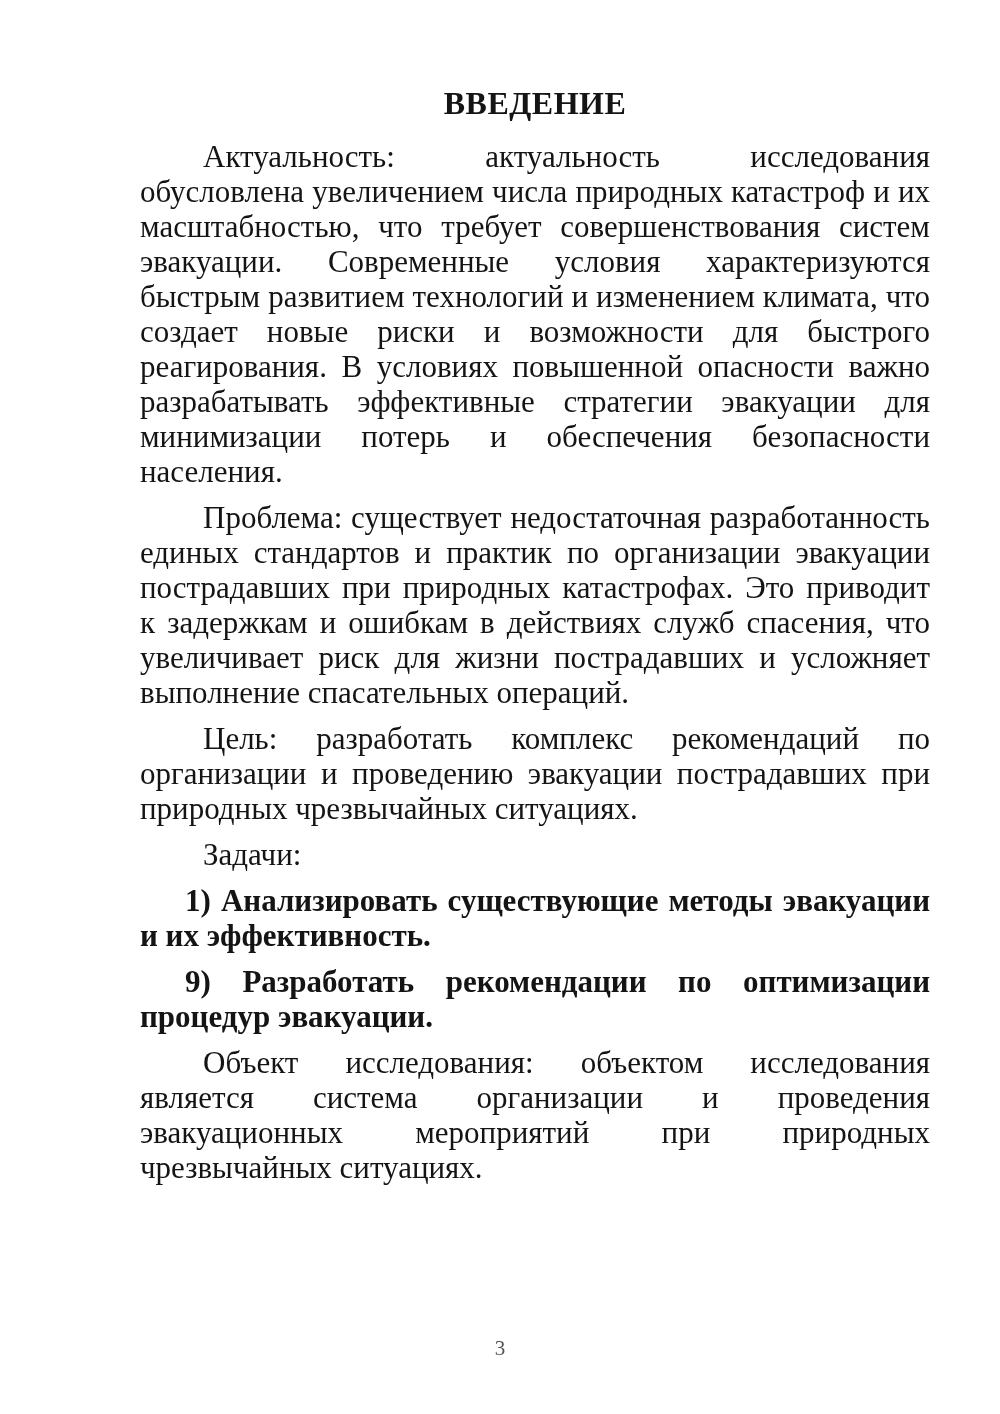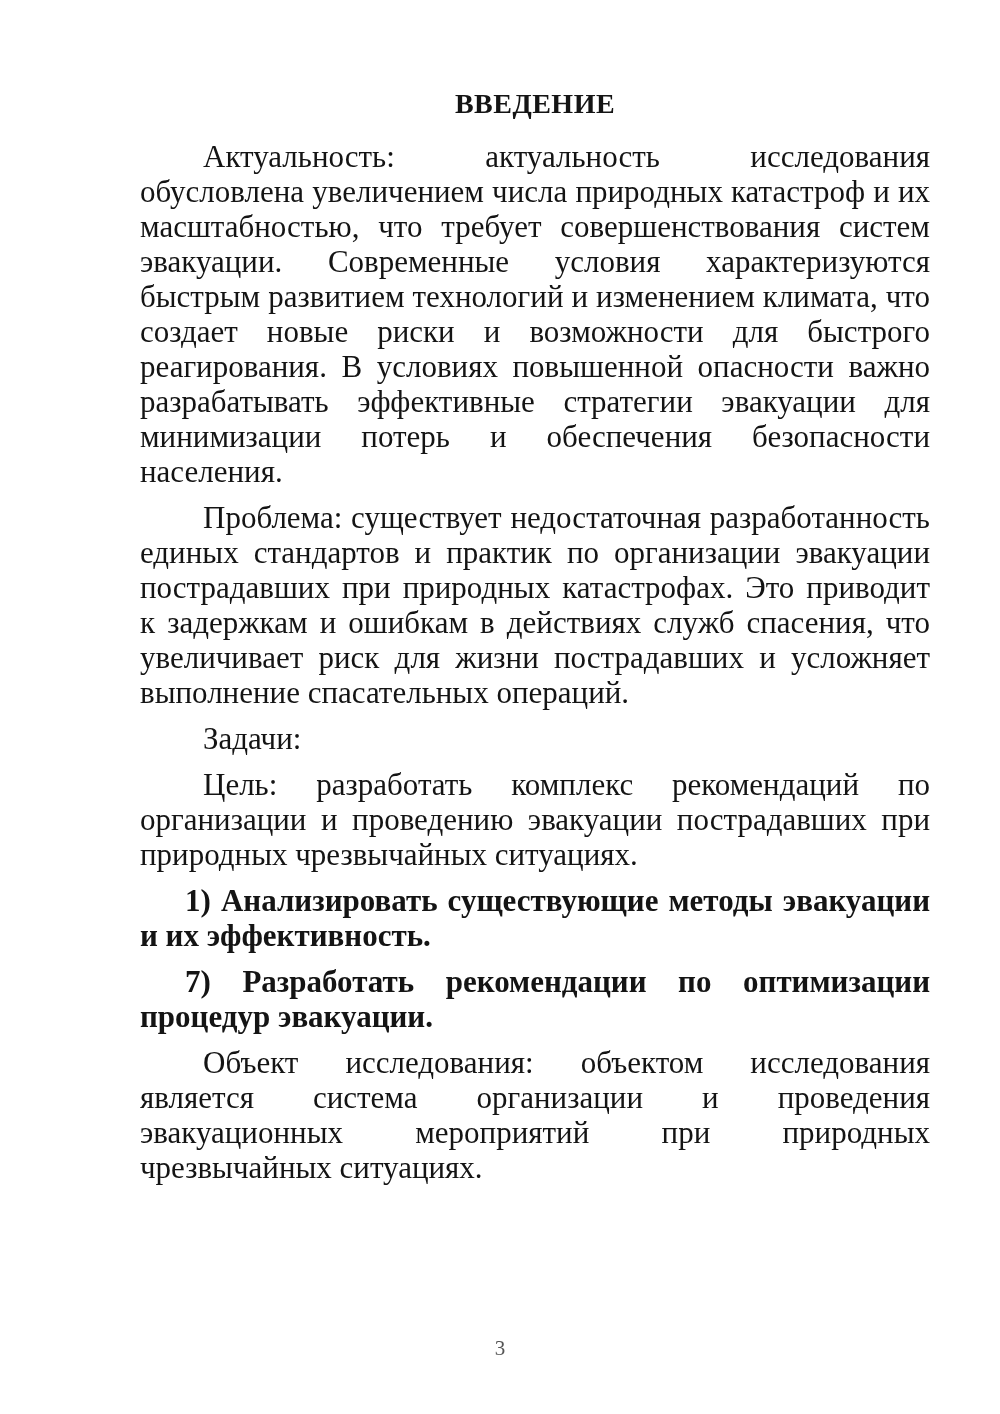--- a/index.html
+++ b/index.html
@@ -17,21 +17,21 @@
       color: #141414;
       overflow: hidden;
     }
     .content {
       position: absolute;
       top: 86px;
       left: 140px;
       width: 790px;
     }
     .doc-title {
-      font-size: 28px;
+      font-size: 32px;
       font-weight: bold;
       text-align: center;
       line-height: 35px;
       margin: 0 0 18px 0;
       letter-spacing: 0.5px;
     }
     .content p {
       font-size: 31px;
       line-height: 35px;
       text-align: justify;
@@ -54,28 +54,28 @@
 <body>
 
 <div class="page">
   <div class="content">
     <h1 class="doc-title">ВВЕДЕНИЕ</h1>
 
     <p class="para">Актуальность: актуальность исследования обусловлена увеличением числа природных катастроф и их масштабностью, что требует совершенствования систем эвакуации. Современные условия характеризуются быстрым развитием технологий и изменением климата, что создает новые риски и возможности для быстрого реагирования. В условиях повышенной опасности важно разрабатывать эффективные стратегии эвакуации для минимизации потерь и обеспечения безопасности населения.</p>
 
     <p class="para">Проблема: существует недостаточная разработанность единых стандартов и практик по организации эвакуации пострадавших при природных катастрофах. Это приводит к задержкам и ошибкам в действиях служб спасения, что увеличивает риск для жизни пострадавших и усложняет выполнение спасательных операций.</p>
 
+    <p class="para">Цель: разработать комплекс рекомендаций по организации и проведению эвакуации пострадавших при природных чрезвычайных ситуациях.</p>
+
     <p class="para">Задачи:</p>
-
-    <p class="para">Цель: разработать комплекс рекомендаций по организации и проведению эвакуации пострадавших при природных чрезвычайных ситуациях.</p>
 
     <p class="list">1) Анализировать существующие методы эвакуации и их эффективность.</p>
 
 
 
-    <p class="list">7) Разработать рекомендации по оптимизации процедур эвакуации.</p>
+    <p class="list">9) Разработать рекомендации по оптимизации процедур эвакуации.</p>
 
 
     <p class="para">Объект исследования: объектом исследования является система организации и проведения эвакуационных мероприятий при природных чрезвычайных ситуациях.</p>
   </div>
 
   <div class="page-number">3</div>
 </div>
 
 </body></html>

